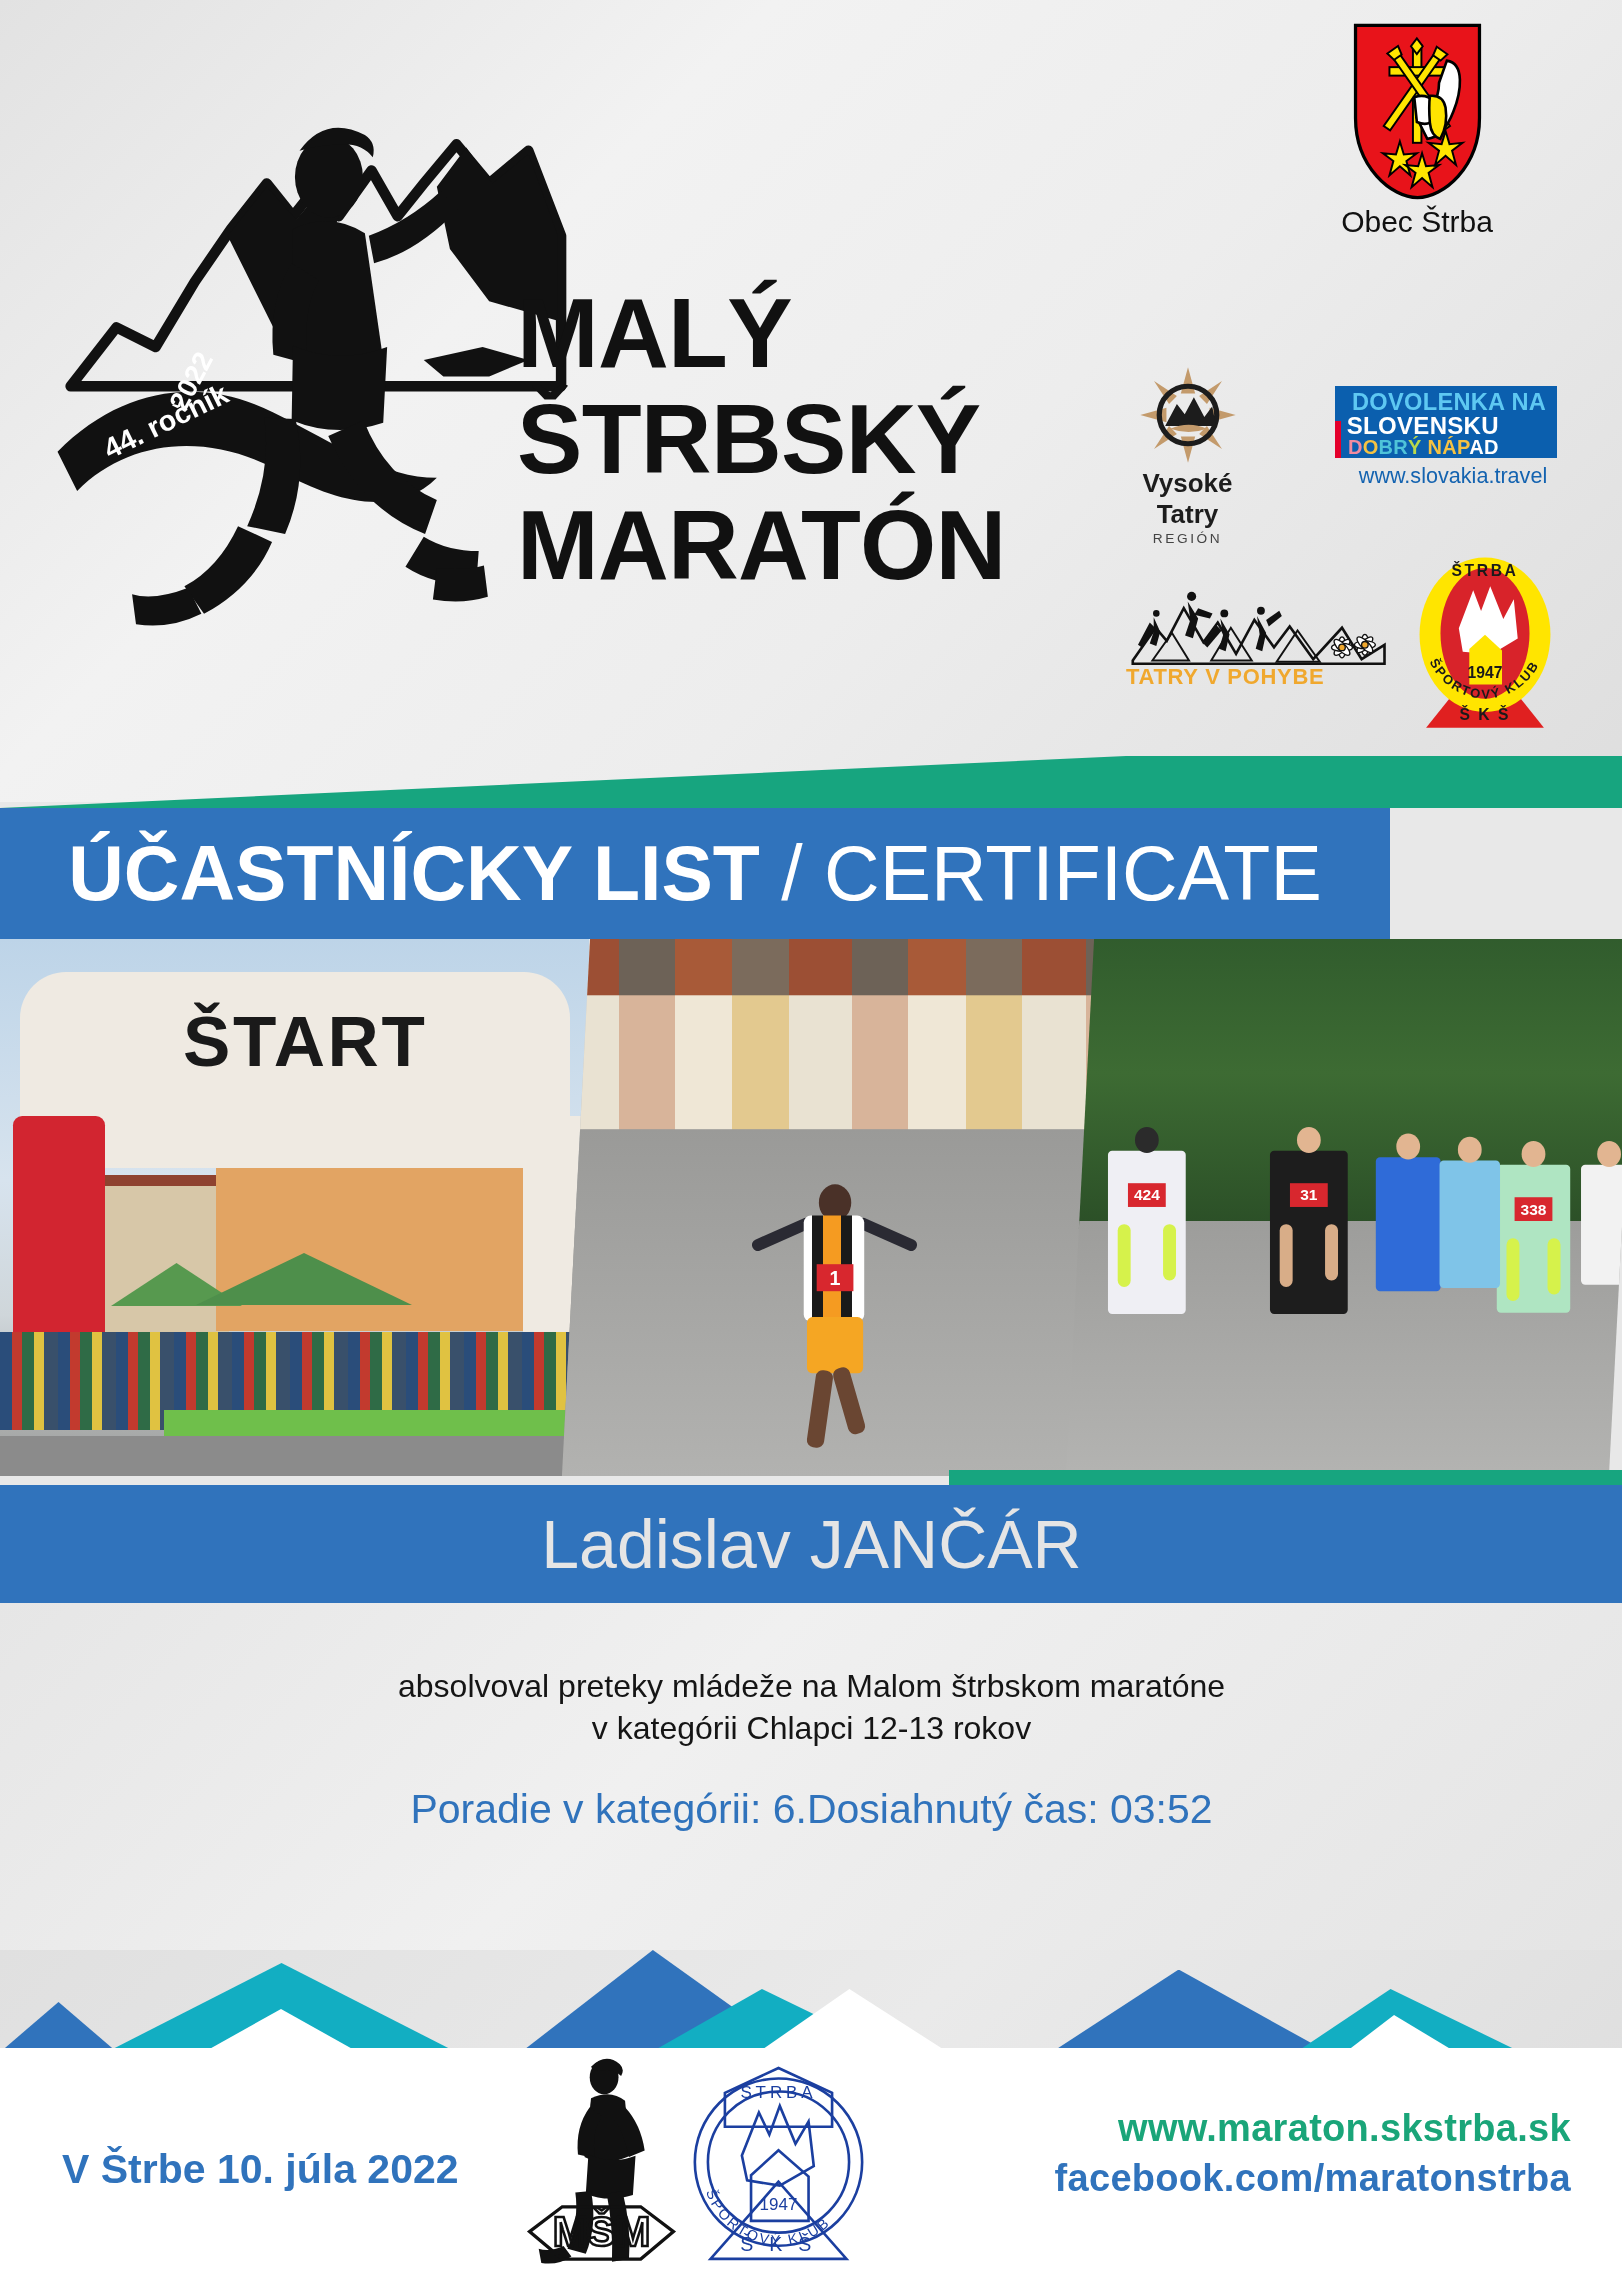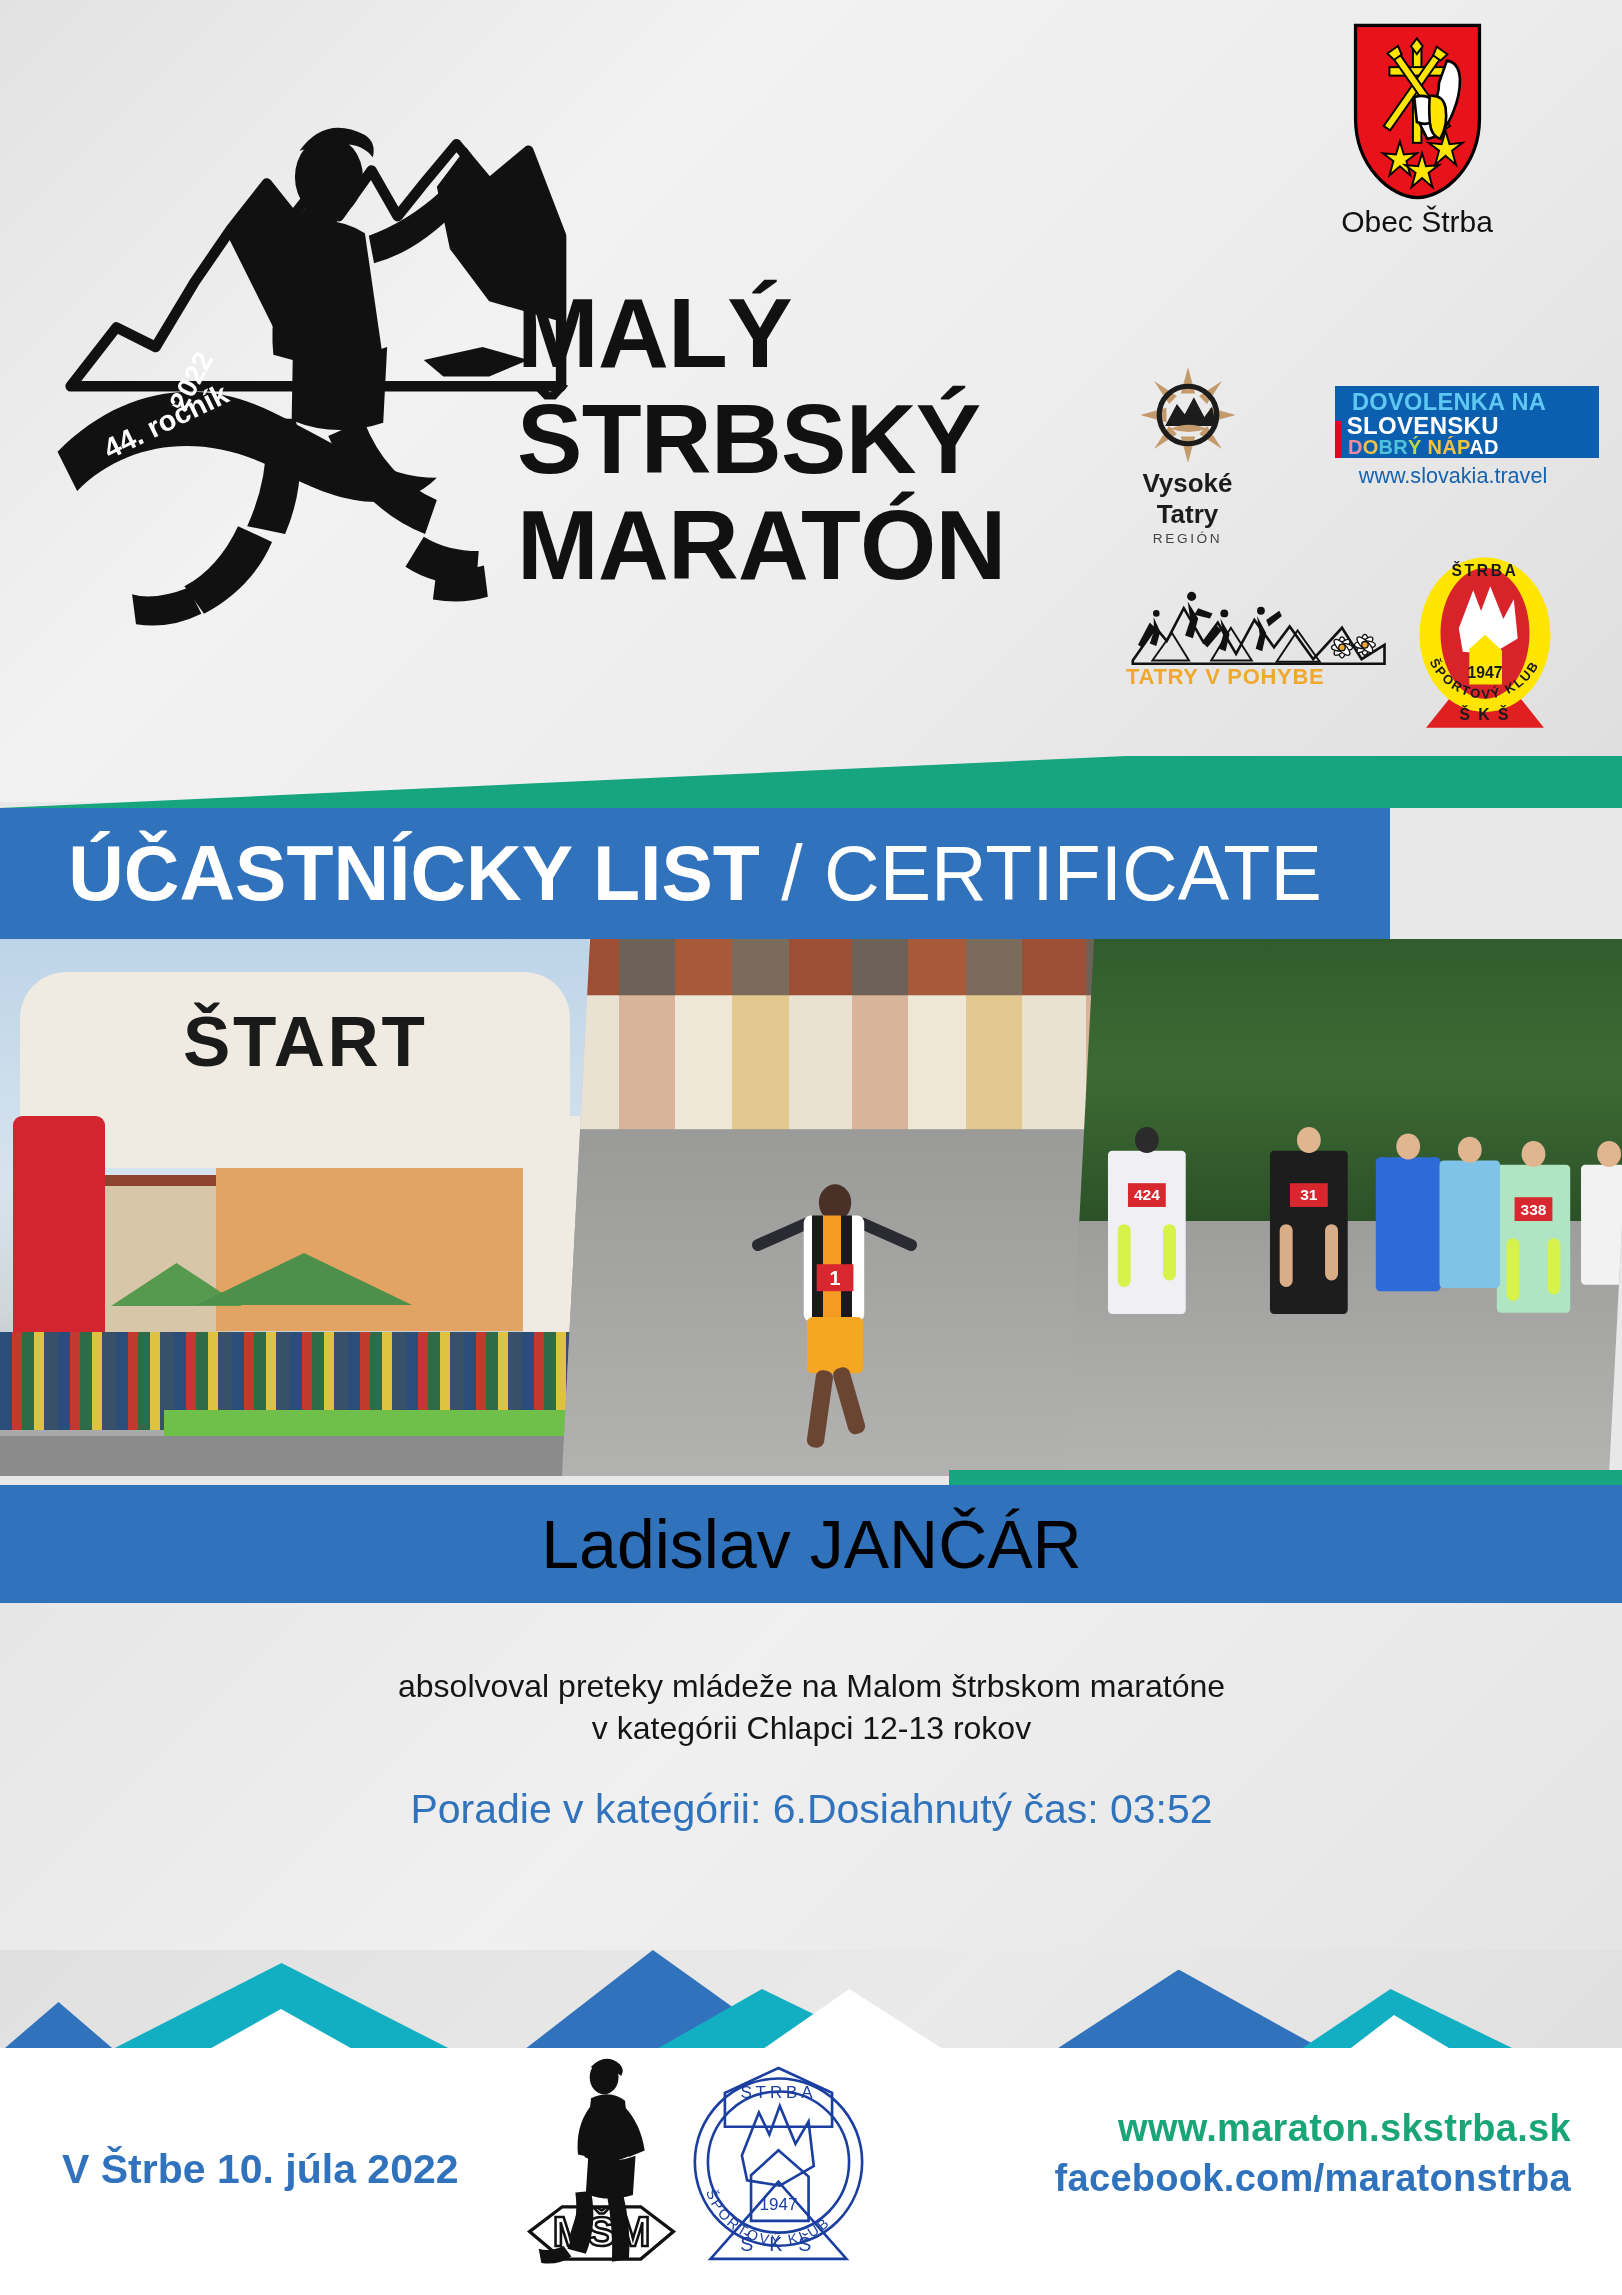--- a/index.html
+++ b/index.html
@@ -40,21 +40,21 @@
   .crest-label{ font-size:30px; color:#111; margin-top:2.6px; font-family:"Liberation Sans",sans-serif; }
 
   
   .vt-logo{ position:absolute; left:1112px; top:366px; width:151px; text-align:center; }
   .vt-logo svg{ width:98px; height:98px; display:block; margin:0 auto; }
   .vt-name{ font-size:26px; color:#1c1c1c; font-weight:600; margin-top:3.9px; }
   .vt-sub{ font-size:13.7px; color:#444; letter-spacing:2.6px; margin-top:1.3px; }
 
   
   .sk-logo{ position:absolute; left:1335px; top:386px; width:236px; }
-  .sk-box{ width:264px; height:72px; background:#0B5FAE; position:relative; overflow:hidden; }
+  .sk-box{ width:222px; height:72px; background:#0B5FAE; position:relative; overflow:hidden; }
   .sk-redbar{ position:absolute; left:0; top:35px; width:5.9px; height:37px; background:#E4002B; }
   .sk-l1{ position:absolute; left:17px; top:2.6px; font-size:23.6px; color:#5EC8F2; font-weight:600; letter-spacing:0.3px;}
   .sk-l2{ position:absolute; left:11.8px; top:26px; font-size:24px; color:#fff; font-weight:700; letter-spacing:0.3px;}
   .sk-l3{ position:absolute; left:13px; top:50px; font-size:20px; font-weight:700; letter-spacing:0.3px;}
   .sk-l3 span:nth-child(1){color:#F08BA0;} .sk-l3 span:nth-child(2){color:#F5C242;}
   .sk-l3 span:nth-child(3){color:#4FC3D9;} .sk-l3 span:nth-child(4){color:#B9D94C;}
   .sk-l3 span:nth-child(5){color:#F5C242;} .sk-l3 span:nth-child(6){color:#fff;}
   .sk-url{ font-size:21.6px; color:#1463B0; text-align:center; margin-top:4.6px; font-weight:500; }
 
   
@@ -131,21 +131,21 @@
   .rr .h{ position:absolute; left:50%; top:-22px; transform:translateX(-50%); width:22px; height:23.6px; border-radius:50%; background:#e2b591;}
   .rr .n{ position:absolute; left:50%; top:30px; transform:translateX(-50%); width:35px; height:22px; background:#D8272E; color:#fff; font-size:14.4px; font-weight:bold; text-align:center; line-height:22px;}
   .rr .lg{ position:absolute; left:9.2px; top:68px; width:11.8px; height:58px; background:#d8ad88; border-radius:5.9px;}
   .rr .lg2{ position:absolute; right:9.2px; top:68px; width:11.8px; height:52px; background:#d8ad88; border-radius:5.9px;}
 
   
   .name-band{
     position:absolute; left:0; top:1485px; width:1623px; height:118px;
     background:#3073BC; display:flex; align-items:center; justify-content:center;
   }
-  .name-band .nm{ font-size:68px; color:#000000; font-weight:400; white-space:nowrap; }
+  .name-band .nm{ font-size:68px; color:#e5e5e5; font-weight:400; white-space:nowrap; }
   .green-above-name{
     position:absolute; left:0; top:1470px; width:1623px; height:22px; background:#17A57F;
     clip-path:polygon(949px 0, 1623px 0, 1623px 22px, 949px 22px);
   }
   .green-below-name{
     position:absolute; left:0; top:1603px; width:1623px; height:25px; background:#17A57F;
     clip-path:polygon(0 0, 955px 0, 164px 25px, 0 25px);
   }
 
   

